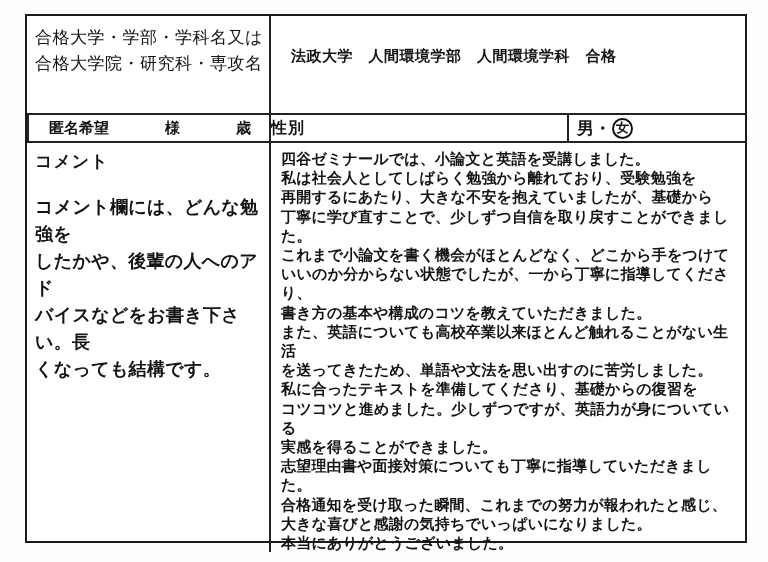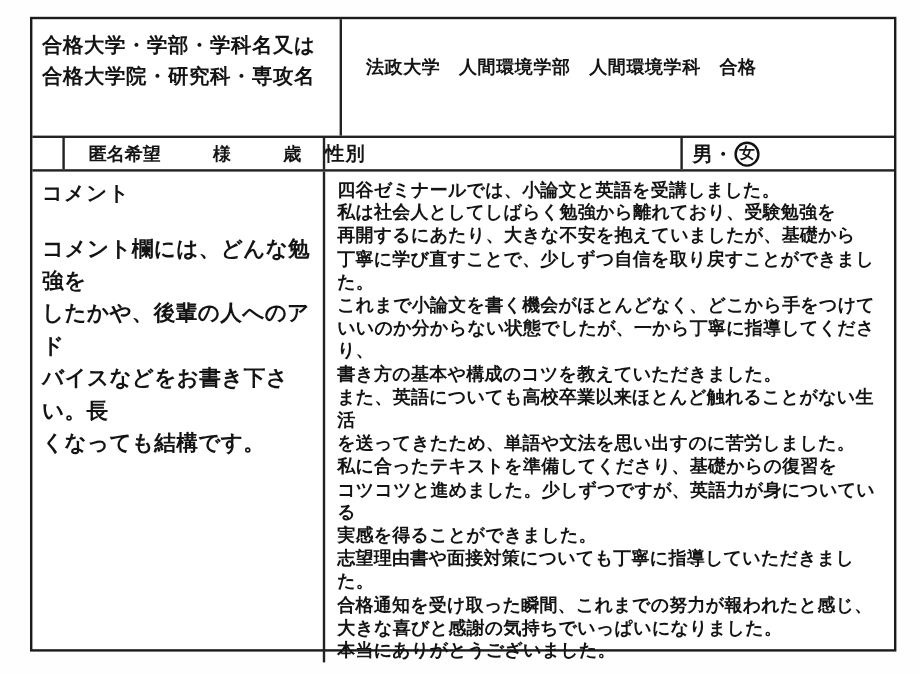--- a/index.html
+++ b/index.html
@@ -25,39 +25,38 @@
     background: #ffffff;
   }
   .row { display: grid; grid-template-columns: 242px auto; }
   .row1, .row2, .row3 { border-bottom: 2px solid #222; }
   .cell { position: relative; }
   .cell.right-cell { border-left: 2px solid #222; }
 
   
   .row1 .label-cell { padding: 9px 6px 0 8px; }
   .r1-label {
-    font-size: 17px; font-weight: 700; line-height: 26px;
+    font-size: 17px; font-weight: 400; line-height: 26px;
     letter-spacing: 0.5px; white-space: pre-line;
   }
-  .row1 .value-cell { padding: 31px 6px 11px 20px; margin-left: 14px; }
+  .row1 .value-cell { padding: 31px 6px 11px 20px; }
   .r1-value { font-size: 15px; font-weight: 700; letter-spacing: 0.5px; }
 
   
   .small-row .label-cell { display: flex; align-items: center; padding-left: 8px; }
   .small-label { font-size: 16px; font-weight: 700; letter-spacing: 0.5px; }
   .row2 .value-cell { display: flex; align-items: center; padding-left: 20px; }
   .r2-value { font-size: 15px; font-weight: 700; letter-spacing: 0.5px; }
 
   .row3 { grid-template-columns: 242px 298px 75px auto; }
   .name-cell {
     border-left: 2px solid #222;
     display: flex; align-items: center;
     padding: 0 18px 0 20px;
     justify-content: space-between;
-    margin-left: 25px;
   }
   .name-cell span { font-size: 15px; font-weight: 700; }
   .gender-label-cell {
     border-left: 2px solid #222;
     display: flex; align-items: center; padding-left: 0;
   }
   .gender-label-cell span { font-size: 16px; font-weight: 700; letter-spacing: 1px; }
   .gender-value-cell {
     border-left: 2px solid #222;
     display: flex; align-items: center; padding-left: 8px;

